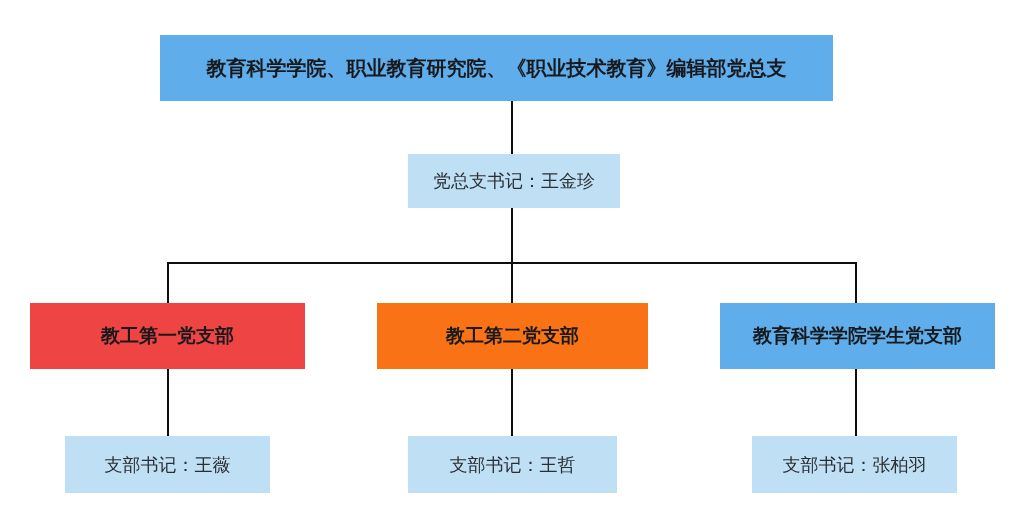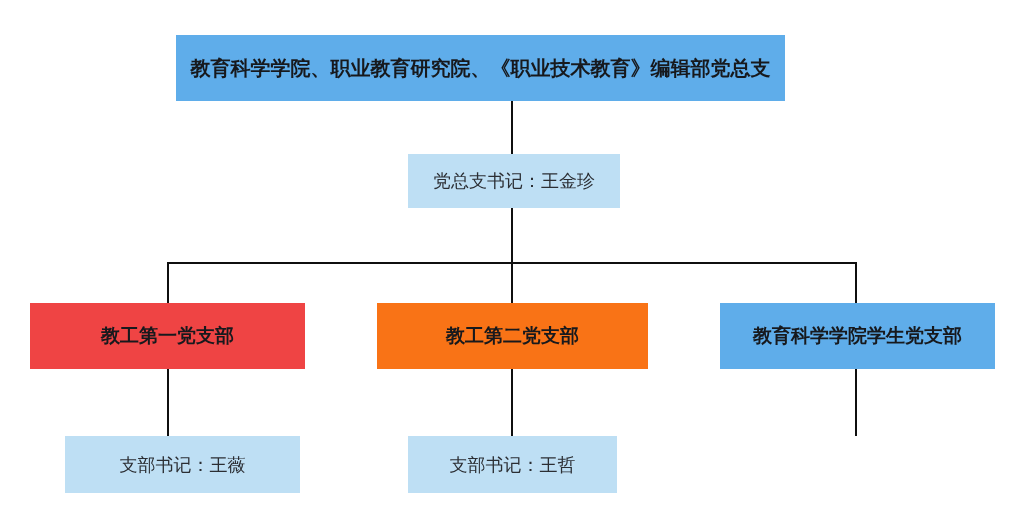--- a/index.html
+++ b/index.html
@@ -26,28 +26,28 @@
   .box-primary {
     background: #5fadea;
     color: #17191d;
     font-weight: bold;
   }
   .box-secondary {
     background: #bedff4;
     color: #2b2e33;
     font-weight: normal;
   }
-  .root-box      { left: 176px; top: 35px;  width: 609px; height: 66px; font-size: 20px; }
+  .root-box      { left: 160px; top: 35px;  width: 673px; height: 66px; font-size: 20px; }
   .secretary-box { left: 408px; top: 154px; width: 212px; height: 54px; font-size: 18px; text-align: right; }
   .branch-box    { top: 303px; height: 66px; font-size: 19px; }
   .branch-1 { left: 30px;  width: 275px; }
   .branch-2 { left: 377px; width: 271px; }
   .branch-3 { left: 720px; width: 275px; }
   .leaf-box { top: 436px; height: 57px; font-size: 18px; }
-  .leaf-1 { left: 65px;  width: 235px; font-family: Liberation Serif, serif; }
+  .leaf-1 { left: 65px;  width: 205px; font-family: Liberation Serif, serif; }
   .leaf-2 { left: 408px; width: 209px; }
   .leaf-3 { left: 752px; width: 205px; }
   .connector {
     position: absolute;
     background: #0f0f0f;
   }
   .v-line { width: 2px; }
   .h-line { height: 2px; }
   .conn-root-secretary { left: 511px; top: 101px; height: 53px; }
   .conn-secretary-down { left: 511px; top: 208px; height: 95px; }
@@ -77,14 +77,15 @@
   <div class="box box-primary branch-box branch-1" style="background-color: #ef4444;">教工第一党支部</div>
   <div class="box box-primary branch-box branch-2" style="background-color: #f97316;">教工第二党支部</div>
   <div class="box box-primary branch-box branch-3" style="background-color: rgb(95, 173, 234);">教育科学学院学生党支部</div>
 
   <div class="connector v-line conn-branch1-leaf1"></div>
   <div class="connector v-line conn-branch2-leaf2"></div>
   <div class="connector v-line conn-branch3-leaf3"></div>
 
   <div class="box box-secondary leaf-box leaf-1" style="background-color: rgb(190, 223, 244);">支部书记：王薇</div>
   <div class="box box-secondary leaf-box leaf-2" style="background-color: rgb(190, 223, 244);">支部书记：王哲</div>
+  <div class="box box-secondary leaf-box leaf-3" style="background-color: rgb(190, 223, 244);">支部书记：张柏羽</div>
 
 </div>
 
 </body></html>

